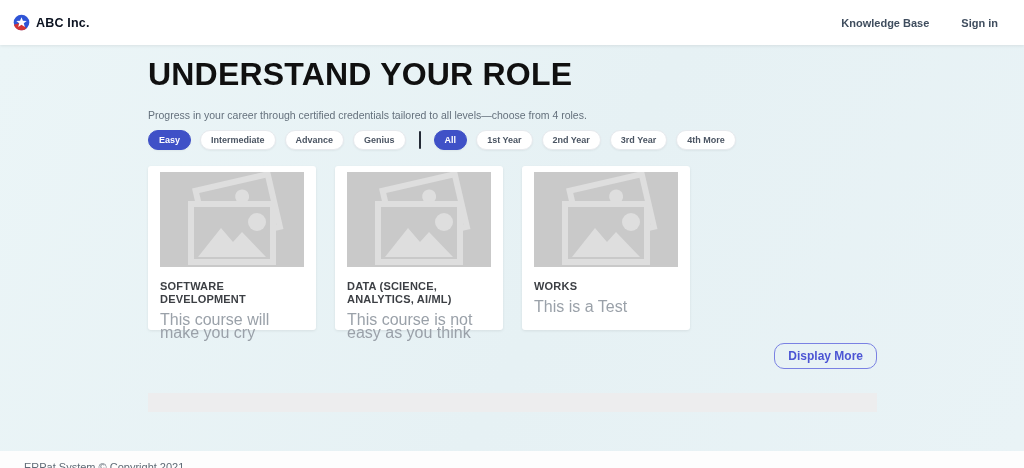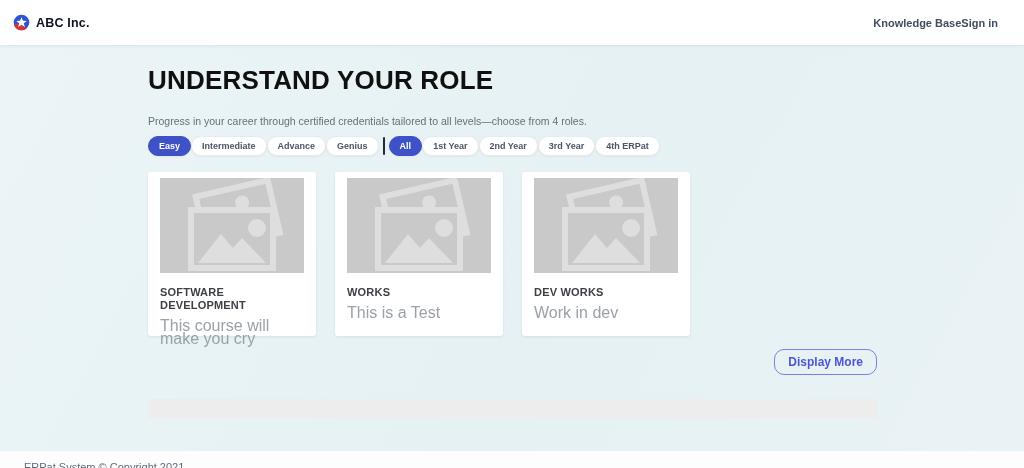--- a/index.html
+++ b/index.html
@@ -9,32 +9,32 @@
   
   .navbar {
     height: 45px; background: #ffffff;
     display: flex; align-items: center; justify-content: space-between;
     padding: 0 26px 0 13px;
     box-shadow: 0 1px 3px rgba(0,0,0,0.08);
     position: relative; z-index: 5;
   }
   .brand { display: flex; align-items: center; gap: 6px; cursor: pointer; }
   .brand-name { font-size: 12.5px; font-weight: 800; color: #0b1220; letter-spacing: .2px; }
-  .nav-links { display: flex; align-items: center; }
+  .nav-links { display: flex; align-items: center; gap: 32px; }
   .nav-link { font-size: 11px; font-weight: 700; color: #3f4d5e; text-decoration: none; cursor: pointer; }
 
   
   .main { height: 406px; background: linear-gradient(118deg, #ebf5f7 0%, #e6f1f4 55%, #e9f3f6 100%); }
   .container { width: 729px; margin-left: 148px; }
 
-  .hero-title { padding-top: 20px; font-size: 26px; line-height: 30px; font-weight: 800; color: #101010; letter-spacing: .2px; }
+  .hero-title { padding-top: 14px; font-size: 32px; line-height: 30px; font-weight: 800; color: #101010; letter-spacing: .2px; }
   .hero-subtitle { margin-top: 20px; font-size: 10.5px; line-height: 13px; color: #64707c; }
 
   
-  .pills { margin-top: 8px; display: flex; align-items: center; height: 19px; }
+  .pills { margin-top: 8px; display: flex; align-items: center; gap: 9px; height: 19px; }
   .pill {
     border: 1px solid #e7eaee; background: #ffffff; color: #4b5563;
     font-family: inherit; font-size: 9px; font-weight: 600;
     padding: 4px 10px; border-radius: 999px; cursor: pointer;
     box-shadow: 0 1px 2px rgba(0,0,0,0.05); white-space: nowrap;
   }
   .pill.active { background: #3f51c7; border-color: #3f51c7; color: #ffffff; }
   .pill-sep { width: 2px; height: 18px; background: #242b36; margin: 0 4px; border-radius: 1px; }
 
   
@@ -106,55 +106,55 @@
     <div class="pills">
       <button class="pill active">Easy</button>
       <button class="pill">Intermediate</button>
       <button class="pill">Advance</button>
       <button class="pill">Genius</button>
       <span class="pill-sep"></span>
       <button class="pill active">All</button>
       <button class="pill">1st Year</button>
       <button class="pill">2nd Year</button>
       <button class="pill">3rd Year</button>
-      <button class="pill">4th ERPat</button>
+      <button class="pill">4th More</button>
     </div>
 
     <div class="cards">
 
       <div class="card">
         <div class="thumb">
           <svg width="122" height="95" viewBox="0 0 122 95">
               <use href="#img-placeholder"></use>
             </svg>
         </div>
         <div class="card-title">SOFTWARE DEVELOPMENT</div>
         <div class="card-desc">This course will make you cry</div>
       </div>
 
+      <div class="card">
+        <div class="thumb">
+          <svg width="122" height="95" viewBox="0 0 122 95">
+              <use href="#img-placeholder"></use>
+            </svg>
+        </div>
+        <div class="card-title">DATA (SCIENCE, ANALYTICS, AI/ML)</div>
+        <div class="card-desc">This course is not easy as you think</div>
+      </div>
 
       <div class="card">
         <div class="thumb">
           <svg width="122" height="95" viewBox="0 0 122 95">
               <use href="#img-placeholder"></use>
             </svg>
         </div>
         <div class="card-title">WORKS</div>
         <div class="card-desc">This is a Test</div>
       </div>
 
-      <div class="card">
-        <div class="thumb">
-          <svg width="122" height="95" viewBox="0 0 122 95">
-              <use href="#img-placeholder"></use>
-            </svg>
-        </div>
-        <div class="card-title">DEV WORKS</div>
-        <div class="card-desc">Work in dev</div>
-      </div>
 
     </div>
 
     <div class="btn-row">
       <button class="btn-outline">Display More</button>
     </div>
 
     <div class="next-section-strip"></div>
   </div>
 </main>

